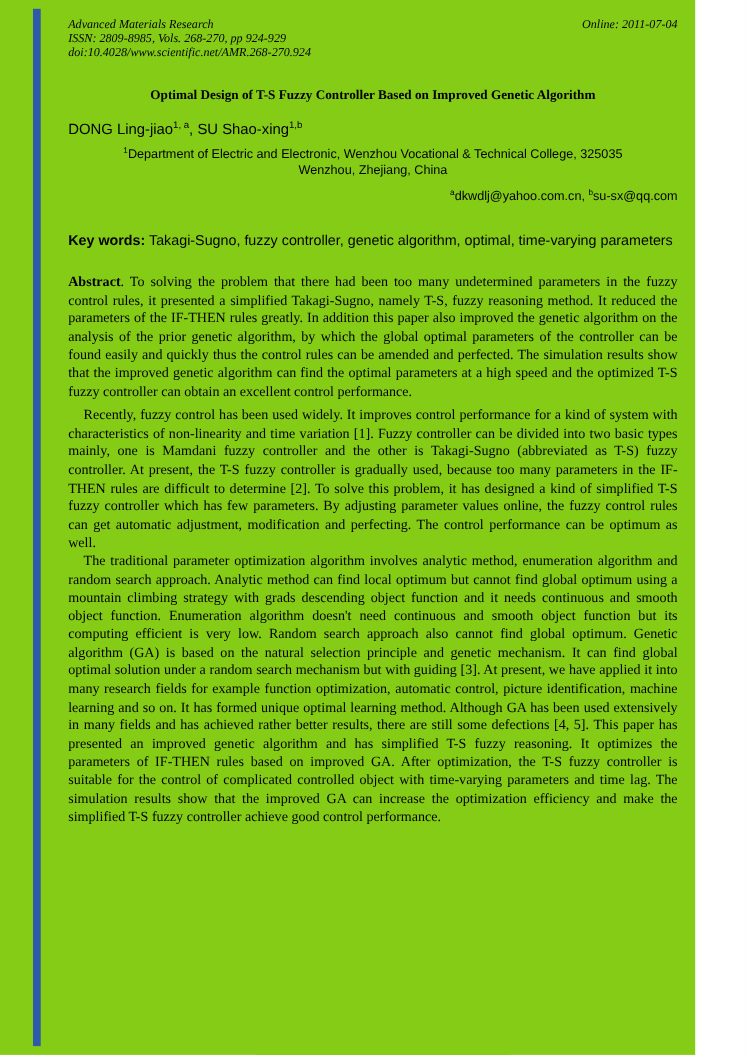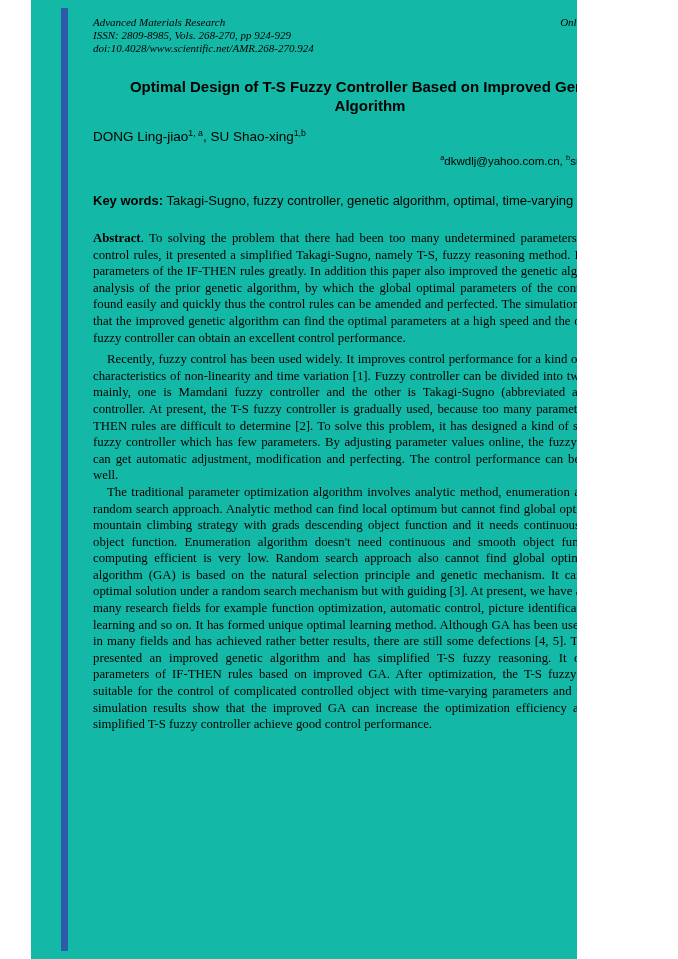--- a/index.html
+++ b/index.html
@@ -1,25 +1,24 @@
 <!DOCTYPE html>
 <html><head>
 <meta charset="utf-8">
 <style>
   * { margin: 0; padding: 0; box-sizing: border-box; }
   html, body { background: #ffffff; }
   body { font-family: "Liberation Serif", serif; }
 
   .page {
     position: relative;
-    width: 546px;
+    width: 632px;
     height: 959px;
-    background: #14b8a6;
+    background: #84cc16;
     overflow: hidden;
-    margin-left: 31px;
   }
 
   .accent-bar {
     position: absolute;
     left: 30px;
     top: 8px;
     width: 7px;
     height: 943px;
     background: #2d5ba9;
   }
@@ -40,23 +39,23 @@
     font-style: italic;
     font-size: 11px;
     line-height: 13px;
     color: #000000;
   }
 
   
   .paper-title {
     margin-top: 22px;
     text-align: center;
-    font-family: Liberation Sans, sans-serif;
+    font-family: Liberation Serif, serif;
     font-weight: bold;
-    font-size: 15px;
+    font-size: 12px;
     line-height: 19px;
     color: #000000;
   }
 
   
   .authors-line {
     margin-top: 14px;
     font-family: "Liberation Sans", sans-serif;
     font-size: 13.5px;
     color: #000000;
@@ -137,20 +136,21 @@
         <div>ISSN: 2809-8985, Vols. 268-270, pp 924-929</div>
         <div>doi:10.4028/www.scientific.net/AMR.268-270.924</div>
       </div>
       <div class="header-right">Online: 2011-07-04</div>
     </div>
 
     <h1 class="paper-title">Optimal Design of T-S Fuzzy Controller Based on Improved Genetic Algorithm</h1>
 
     <div class="authors-line"><span>DONG Ling-jiao</span><sup>1, a</sup><span>, </span><span>SU Shao-xing</span><sup>1,b</sup></div>
 
+    <div class="affiliation"><sup>1</sup><span>Department of Electric and Electronic, Wenzhou Vocational &amp; Technical College, 325035 Wenzhou, Zhejiang, China</span></div>
 
     <div class="emails"><sup>a</sup><span>dkwdlj@yahoo.com.cn</span><span>, </span><sup>b</sup><span>su-sx@qq.com</span></div>
 
     <div class="keywords"><span class="kw-label">Key words:</span><span> Takagi-Sugno, fuzzy controller, genetic algorithm, optimal, time-varying parameters</span></div>
 
     <p class="abstract"><span class="abs-label">Abstract</span><span>. To solving the problem that there had been too many undetermined parameters in the fuzzy control rules, it presented a simplified Takagi-Sugno, namely T-S, fuzzy reasoning method. It reduced the parameters of the IF-THEN rules greatly. In addition this paper also improved the genetic algorithm on the analysis of the prior genetic algorithm, by which the global optimal parameters of the controller can be found easily and quickly thus the control rules can be amended and perfected. The simulation results show that the improved genetic algorithm can find the optimal parameters at a high speed and the optimized T-S fuzzy controller can obtain an excellent control performance.</span></p>
 
 
     <p class="body-paragraph">Recently, fuzzy control has been used widely. It improves control performance for a kind of system with characteristics of non-linearity and time variation [1]. Fuzzy controller can be divided into two basic types mainly, one is Mamdani fuzzy controller and the other is Takagi-Sugno (abbreviated as T-S) fuzzy controller. At present, the T-S fuzzy controller is gradually used, because too many parameters in the IF-THEN rules are difficult to determine [2]. To solve this problem, it has designed a kind of simplified T-S fuzzy controller which has few parameters. By adjusting parameter values online, the fuzzy control rules can get automatic adjustment, modification and perfecting. The control performance can be optimum as well.</p>
 

